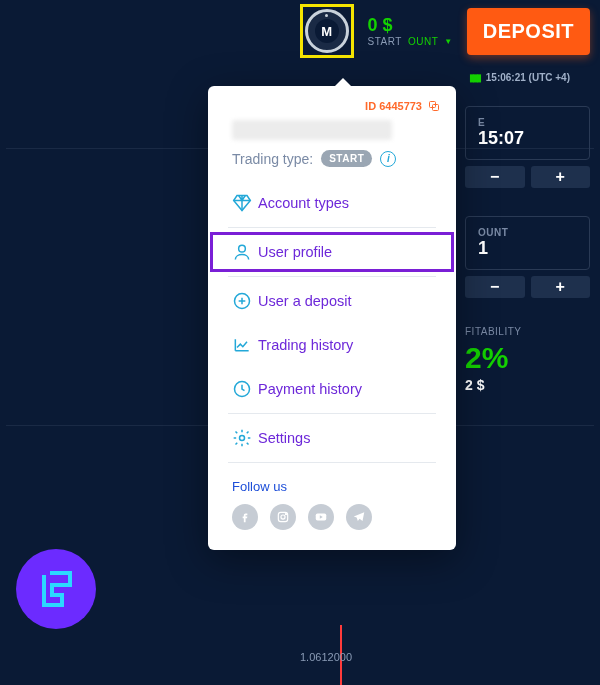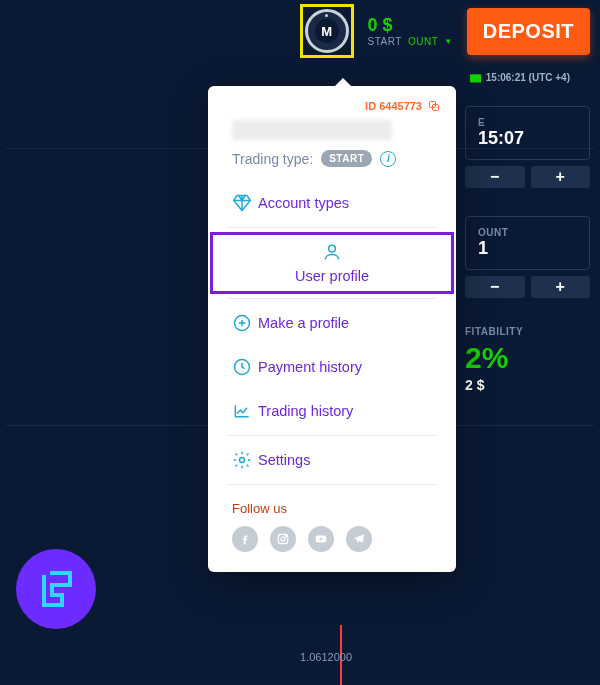--- a/index.html
+++ b/index.html
@@ -32,40 +32,40 @@
   .vline.v1 { left: 340px; }
   .xlabel { position: absolute; bottom: 22px; left: 300px; font-size: 11px; color: #8a9bb5; }
 
   
   .rpanel { position: absolute; right: 10px; width: 125px; background: transparent; }
   .rpanel-box { border: 1px solid #2a3a55; border-radius: 4px; padding: 10px 12px; margin-bottom: 6px; }
   .rpanel-label { font-size: 10px; color: #7a8aa5; font-weight: 600; letter-spacing: 0.5px; }
   .rpanel-value { font-size: 18px; color: #fff; font-weight: 600; }
   .pm-row { display: flex; gap: 6px; margin-bottom: 14px; }
   .pm-btn { flex: 1; background: #1e304d; color: #fff; border: none; border-radius: 3px; height: 22px; font-size: 16px; font-weight: 700; cursor: pointer; display: flex; align-items: center; justify-content: center; }
-  .prof-label { font-size: 10px; color: #7a8aa5; font-weight: 700; letter-spacing: 0.5px; }
+  .prof-label { font-size: 10px; color: #7a8aa5; font-weight: 400; letter-spacing: 0.5px; }
   .prof-pct { color: #14d200; font-size: 30px; font-weight: 700; margin-top: 4px; }
   .prof-amt { color: #fff; font-size: 14px; font-weight: 600; margin-top: 2px; }
 
   
   .dropdown { position: absolute; top: 86px; left: 208px; width: 248px; background: #fff; border-radius: 6px; box-shadow: 0 10px 40px rgba(0,0,0,0.4); padding: 14px 0 20px; }
   .dropdown::before { content: ""; position: absolute; top: -8px; left: 126px; width: 0; height: 0; border-left: 9px solid transparent; border-right: 9px solid transparent; border-bottom: 9px solid #fff; }
   .dd-id { text-align: right; padding: 0 16px 8px; font-size: 11px; color: #ff6a2b; font-weight: 600; display: flex; justify-content: flex-end; align-items: center; gap: 6px; }
   .dd-user { padding: 0 24px 10px; }
   .dd-user-blur { height: 20px; background: #ececec; border-radius: 3px; width: 160px; filter: blur(2px); }
   .dd-acct-row { padding: 0 24px 14px; display: flex; align-items: center; gap: 8px; }
   .dd-acct-row .lbl { color: #7a8aa5; font-size: 14px; }
   .dd-acct-badge { background: #9aa6b3; color: #fff; font-size: 10px; font-weight: 700; padding: 3px 8px; border-radius: 10px; letter-spacing: 0.5px; }
   .dd-info-icon { width: 16px; height: 16px; border: 1.5px solid #23a8d8; color: #23a8d8; border-radius: 50%; font-size: 10px; font-weight: 700; display: flex; align-items: center; justify-content: center; font-style: italic; }
   .dd-item { display: flex; align-items: center; gap: 6px; padding: 12px 24px; color: #6d28d9; font-size: 14.5px; cursor: pointer; text-align: left; width: 100%; background: none; border: none; }
-  .dd-item.selected { outline: 3px solid #7a1fd6; outline-offset: -5px; flex-direction: column; }
+  .dd-item.selected { outline: 3px solid #7a1fd6; outline-offset: -5px; }
   .dd-sep { height: 1px; background: #e5e9ee; margin: 2px 20px; }
   .dd-icon { width: 20px; height: 20px; display: flex; align-items: center; justify-content: center; color: #23a8d8; flex-shrink: 0; }
   .dd-follow { padding: 14px 24px 0; }
-  .dd-follow-label { color: #c2410c; font-size: 13px; margin-bottom: 10px; }
+  .dd-follow-label { color: #1d4ed8; font-size: 13px; margin-bottom: 10px; }
   .dd-social { display: flex; gap: 12px; }
   .social-btn { width: 26px; height: 26px; border-radius: 50%; background: #c6ccd4; display: flex; align-items: center; justify-content: center; color: #fff; cursor: pointer; }
 
   
   .logo-disc { position: absolute; left: 16px; bottom: 56px; width: 80px; height: 80px; border-radius: 50%; background: #6c2bff; display: flex; align-items: center; justify-content: center; }
   .logo-disc svg path { stroke: #2bd8ff; }
 
   svg { display: block; }
 </style>
 </head>
@@ -167,41 +167,41 @@
   </button>
   <div class="dd-sep"></div>
 
   <button class="dd-item">
     <span class="dd-icon">
       <svg width="20" height="20" viewBox="0 0 24 24" fill="none" stroke="#23a8d8" stroke-width="1.8">
           <circle cx="12" cy="12" r="9"></circle>
           <path d="M12 8v8M8 12h8"></path>
         </svg>
     </span>
-    <span>Make a profile</span>
-  </button>
-
+    <span>User a deposit</span>
+  </button>
+
+
+  <button class="dd-item">
+    <span class="dd-icon">
+      <svg width="20" height="20" viewBox="0 0 24 24" fill="none" stroke="#23a8d8" stroke-width="1.8">
+          <path d="M4 19V5M4 19h16M6 15l4-4 3 3 5-6"></path>
+        </svg>
+    </span>
+    <span>Trading history</span>
+  </button>
 
   <button class="dd-item">
     <span class="dd-icon">
       <svg width="20" height="20" viewBox="0 0 24 24" fill="none" stroke="#23a8d8" stroke-width="1.8">
           <circle cx="12" cy="12" r="9"></circle>
           <path d="M12 7v5l3 2"></path>
         </svg>
     </span>
     <span>Payment history</span>
-  </button>
-
-  <button class="dd-item">
-    <span class="dd-icon">
-      <svg width="20" height="20" viewBox="0 0 24 24" fill="none" stroke="#23a8d8" stroke-width="1.8">
-          <path d="M4 19V5M4 19h16M6 15l4-4 3 3 5-6"></path>
-        </svg>
-    </span>
-    <span>Trading history</span>
   </button>
   <div class="dd-sep"></div>
 
   <button class="dd-item">
     <span class="dd-icon">
       <svg width="20" height="20" viewBox="0 0 24 24" fill="none" stroke="#23a8d8" stroke-width="1.8">
           <circle cx="12" cy="12" r="3"></circle>
           <path d="M12 2v3M12 19v3M4.2 4.2l2.1 2.1M17.7 17.7l2.1 2.1M2 12h3M19 12h3M4.2 19.8l2.1-2.1M17.7 6.3l2.1-2.1"></path>
         </svg>
     </span>

